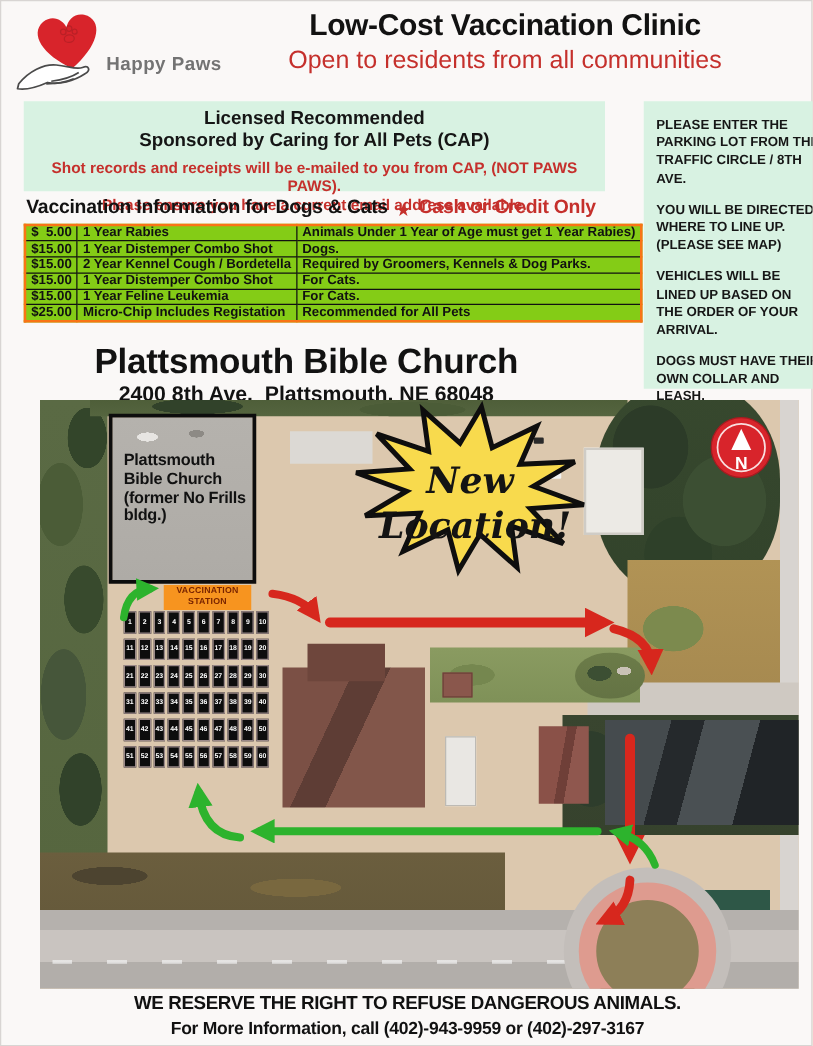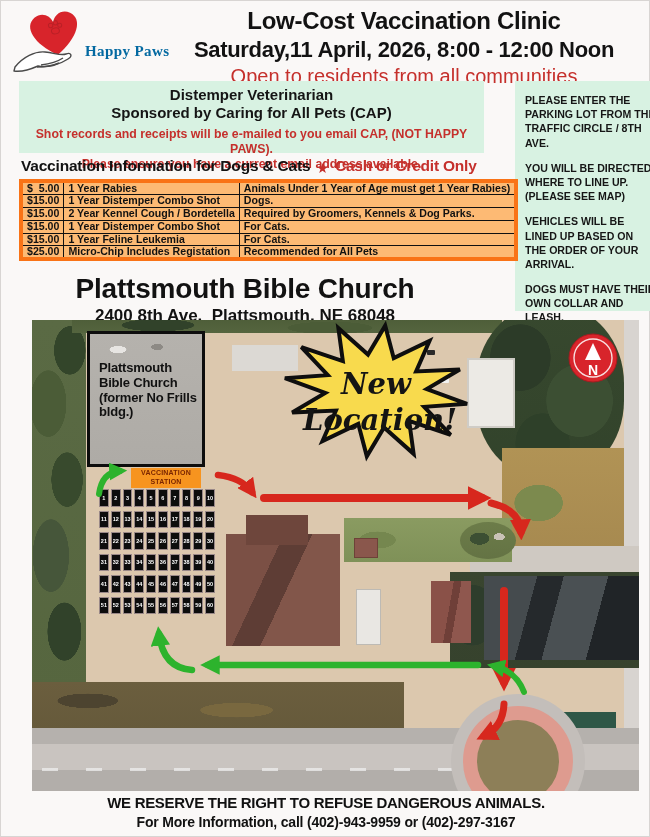--- a/index.html
+++ b/index.html
@@ -8,22 +8,22 @@
     --star-yellow:#f8da4d; --map-tan:#dcc8ae;
   }
   *{box-sizing:border-box;margin:0;padding:0}
   html,body{width:650px;height:837px;overflow:hidden}
   body{font-family:"Liberation Sans",sans-serif;background:#f4f2f1;position:relative}
   .page{position:absolute;inset:0;background:#faf8f7;border:1px solid #d8d5d3}
 
   
   .logo{position:absolute;left:8px;top:4px;width:180px;height:74px}
   .logo svg{position:absolute;left:2px;top:0}
-  .logo-text{position:absolute;left:76px;top:38px;font-family:Liberation Serif, serif;
-    font-weight:bold;font-size:15px;color:#0369a1;letter-spacing:.4px;white-space:nowrap}
+  .logo-text{position:absolute;left:76px;top:38px;font-family:Liberation Sans, sans-serif;
+    font-weight:bold;font-size:15px;color:#737373;letter-spacing:.4px;white-space:nowrap}
   .titles{position:absolute;left:160px;top:6px;width:486px;text-align:center;color:#121212}
   .title-main{font-size:24px;font-weight:bold;letter-spacing:-.3px}
   .title-date{font-size:22px;font-weight:bold;letter-spacing:-.3px;margin-top:2px}
   .title-open{font-size:20px;font-weight:normal;color:var(--red);margin-top:2px}
 
   
   .sponsor{position:absolute;left:18px;top:80px;width:465px;height:72px;
     background:var(--mint);text-align:center;padding-top:5px}
   .sponsor .l1,.sponsor .l2{font-size:15px;font-weight:bold;color:#151515;line-height:1.22}
   .sponsor .w1,.sponsor .w2{font-size:12.3px;font-weight:bold;color:var(--red);line-height:1.25}
@@ -33,21 +33,21 @@
   .sidebar{position:absolute;left:514px;top:80px;width:141px;height:230px;
     background:var(--mint);padding:12px 0 0 10px}
   .sidebar p{font-size:10.6px;font-weight:bold;color:#161616;line-height:1.34;margin-bottom:11px}
 
   
   .price-head{position:absolute;left:20px;top:156px;width:463px;display:flex;align-items:flex-end;gap:6px}
   .price-head .ttl{font-size:15.5px;font-weight:bold;color:#121212;letter-spacing:-.2px}
   .price-head .star{color:var(--red);font-size:14px;line-height:1}
   .price-head .pay{font-size:15.5px;font-weight:bold;color:var(--red);letter-spacing:-.2px}
   table.prices{position:absolute;left:18px;top:178px;width:465px;border-collapse:collapse;
-    background:#fdba74;border:4px solid #f97316}
+    background:#84cc16;border:2px solid #f97316}
   table.prices td{border:1.5px solid #111;font-size:10.6px;font-weight:bold;color:#111;
     padding:0 4px;height:12.8px;line-height:1.05;white-space:nowrap;overflow:hidden}
   table.prices td.c1{width:54px;white-space:pre}
   table.prices td.c2{width:172px}
 
   
   .loc{position:absolute;left:10px;top:272px;width:468px;text-align:center;color:#121212}
   .loc-name{font-size:28px;font-weight:bold;letter-spacing:-.2px}
   .loc-addr{font-size:17px;font-weight:bold;white-space:pre;margin-top:1px}
 
@@ -162,28 +162,27 @@
       <g fill="#fff" stroke="#4a4a4a" stroke-width="1.4" stroke-linejoin="round">
         <path d="M4 62 C 12 52, 24 46, 34 47 C 44 48, 50 51, 55 49 C 60 47, 62 51, 57 54 C 48 60, 36 63, 27 61 C 18 65, 9 67, 3 66 Z"></path>
         <path d="M30 60 C 38 59, 46 57, 52 53" fill="none"></path>
         <path d="M26 62 C 33 62, 41 61, 48 58" fill="none"></path>
       </g>
     </svg>
     <div class="logo-text">Happy Paws</div>
   </div>
   <div class="titles">
     <div class="title-main">Low-Cost Vaccination Clinic</div>
-    <div class="title-date">Saturday,11 April, 2026, 8:00 - 12:00 Noon</div>
     <div class="title-open">Open to residents from all communities</div>
   </div>
 
   <div class="sponsor">
-    <div class="l1">Distemper Veterinarian</div>
+    <div class="l1">Licensed Recommended</div>
     <div class="l2">Sponsored by Caring for All Pets (CAP)</div>
-    <div class="w1">Shot records and receipts will be e-mailed to you email CAP, (NOT HAPPY PAWS).</div>
+    <div class="w1">Shot records and receipts will be e-mailed to you from CAP, (NOT PAWS PAWS).</div>
     <div class="w2">Please ensure you have a current email address available.</div>
   </div>
 
   <div class="sidebar">
     <p>PLEASE ENTER THE PARKING LOT FROM THE TRAFFIC CIRCLE / 8TH AVE.</p>
     <p>YOU WILL BE DIRECTED WHERE TO LINE UP. (PLEASE SEE MAP)</p>
     <p>VEHICLES WILL BE LINED UP BASED ON THE ORDER OF YOUR ARRIVAL.</p>
     <p>DOGS MUST HAVE THEIR OWN COLLAR AND LEASH.</p>
   </div>
 

